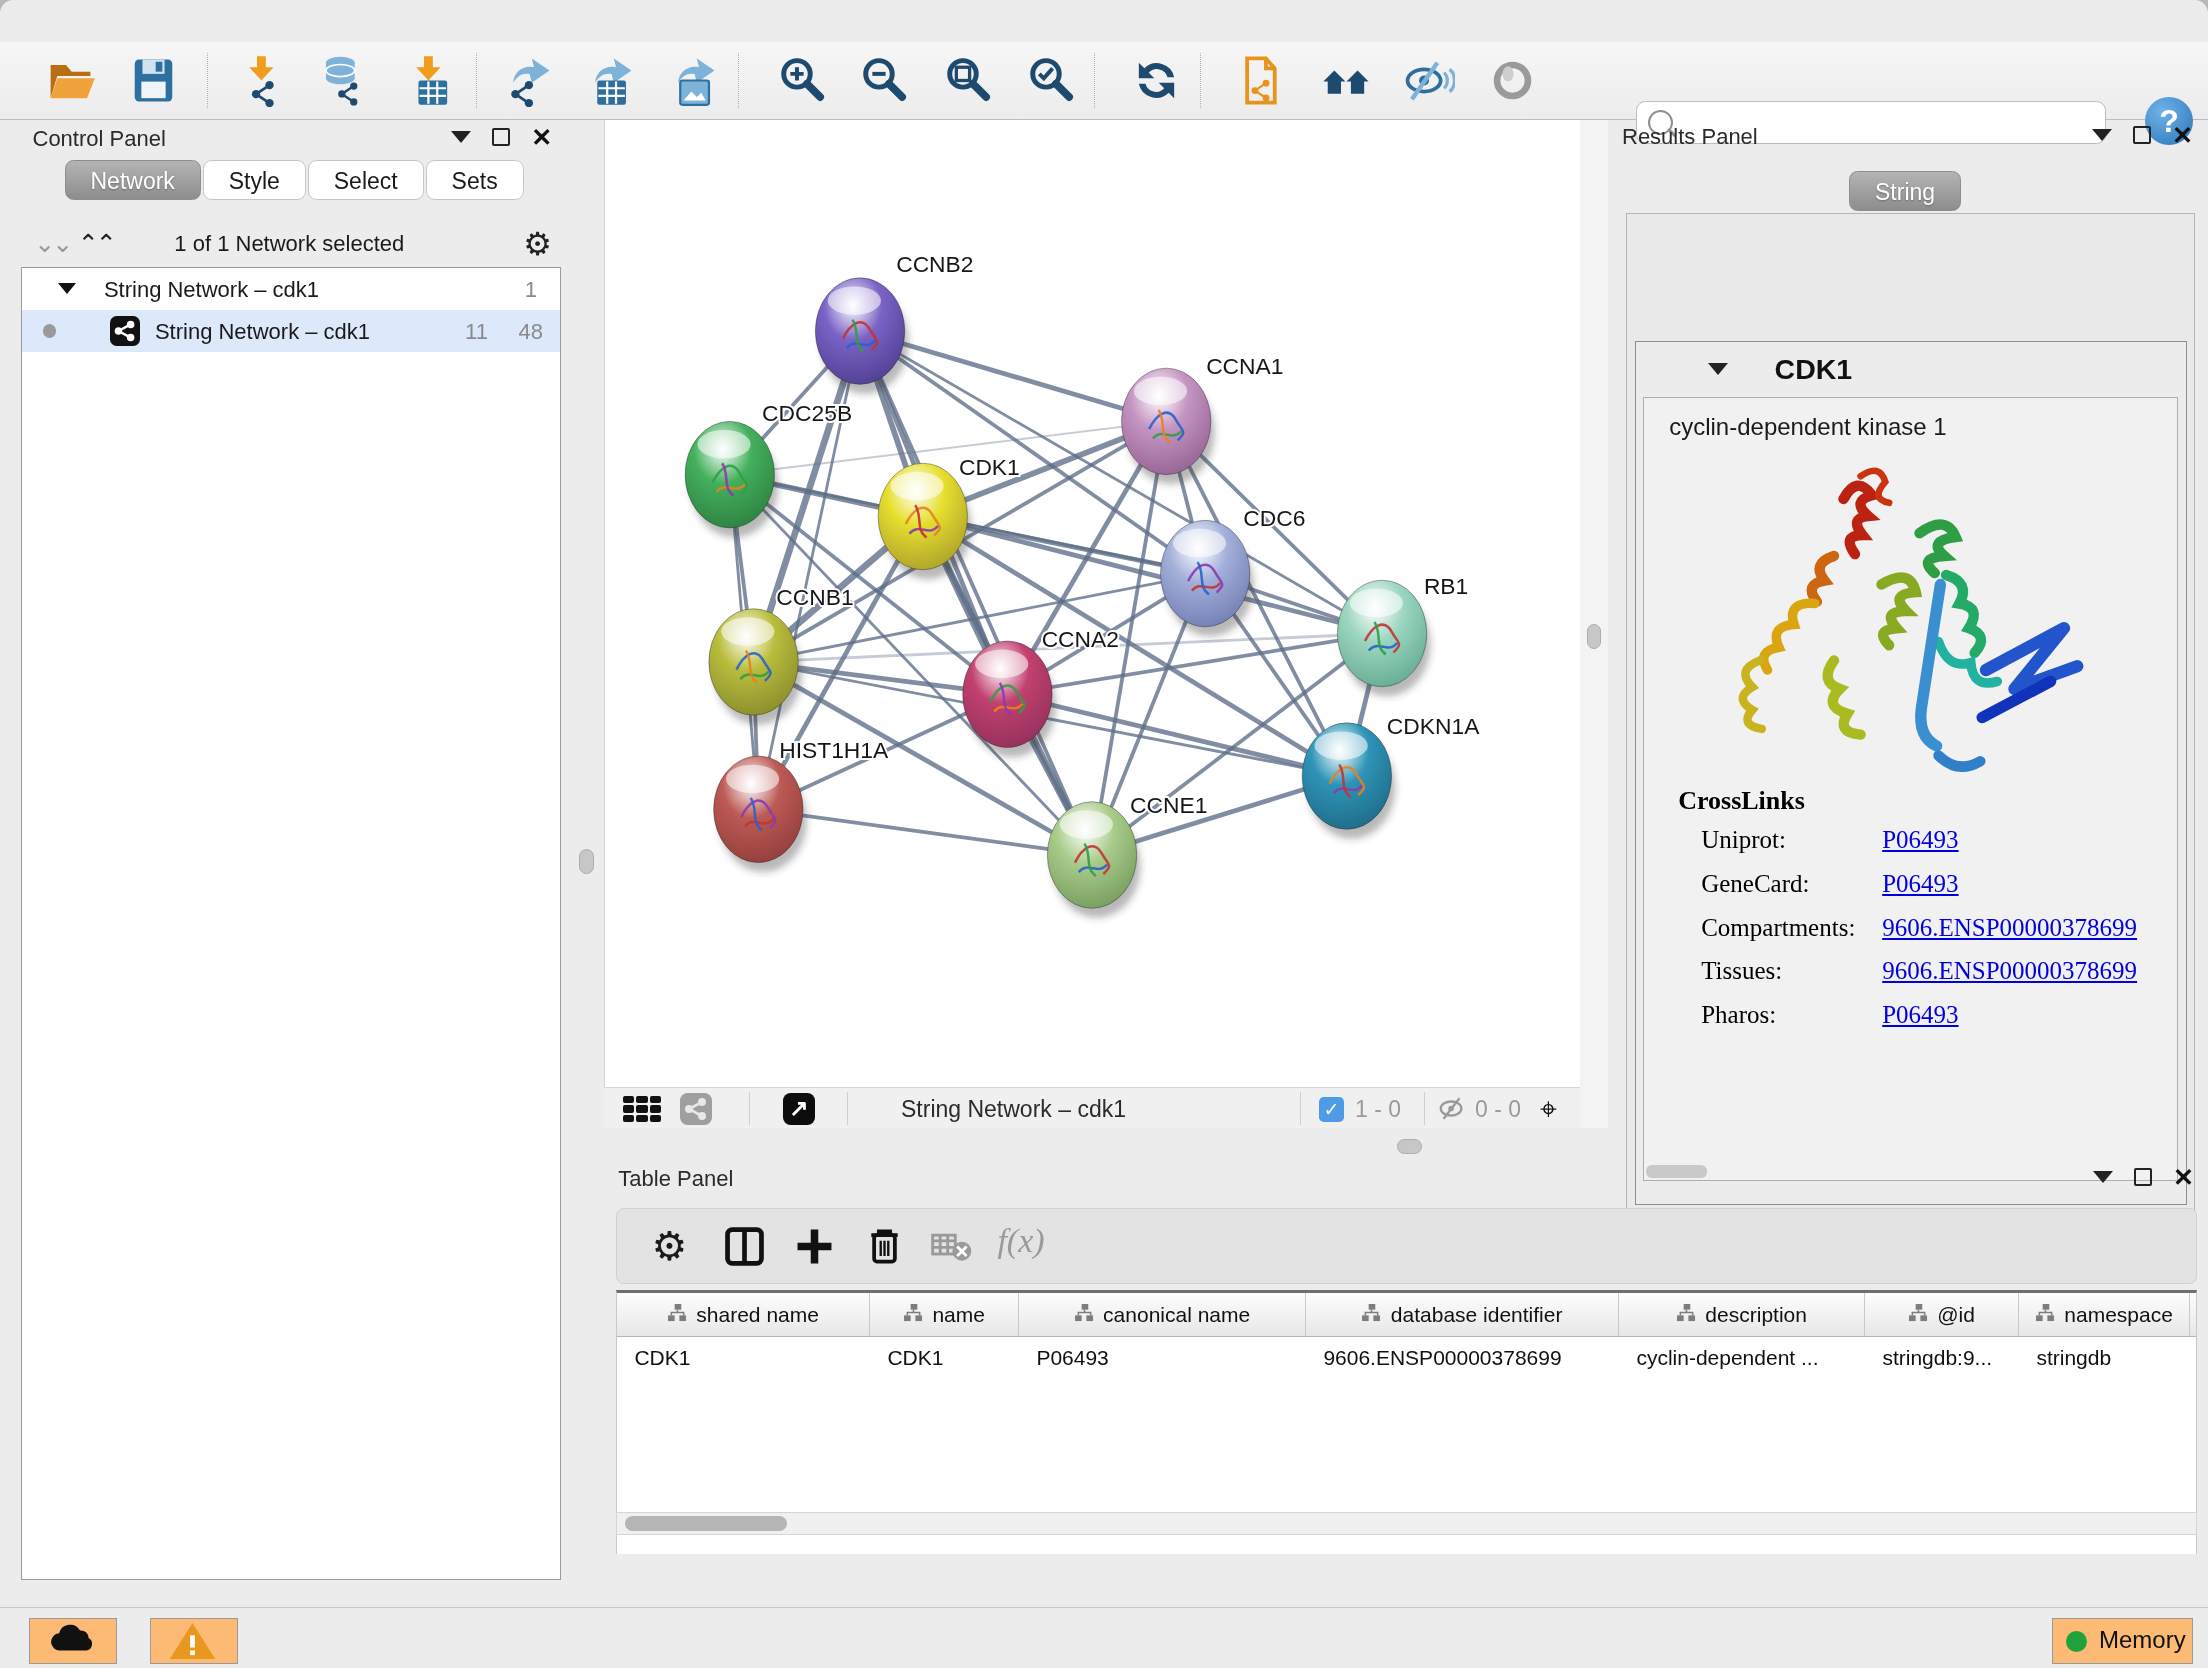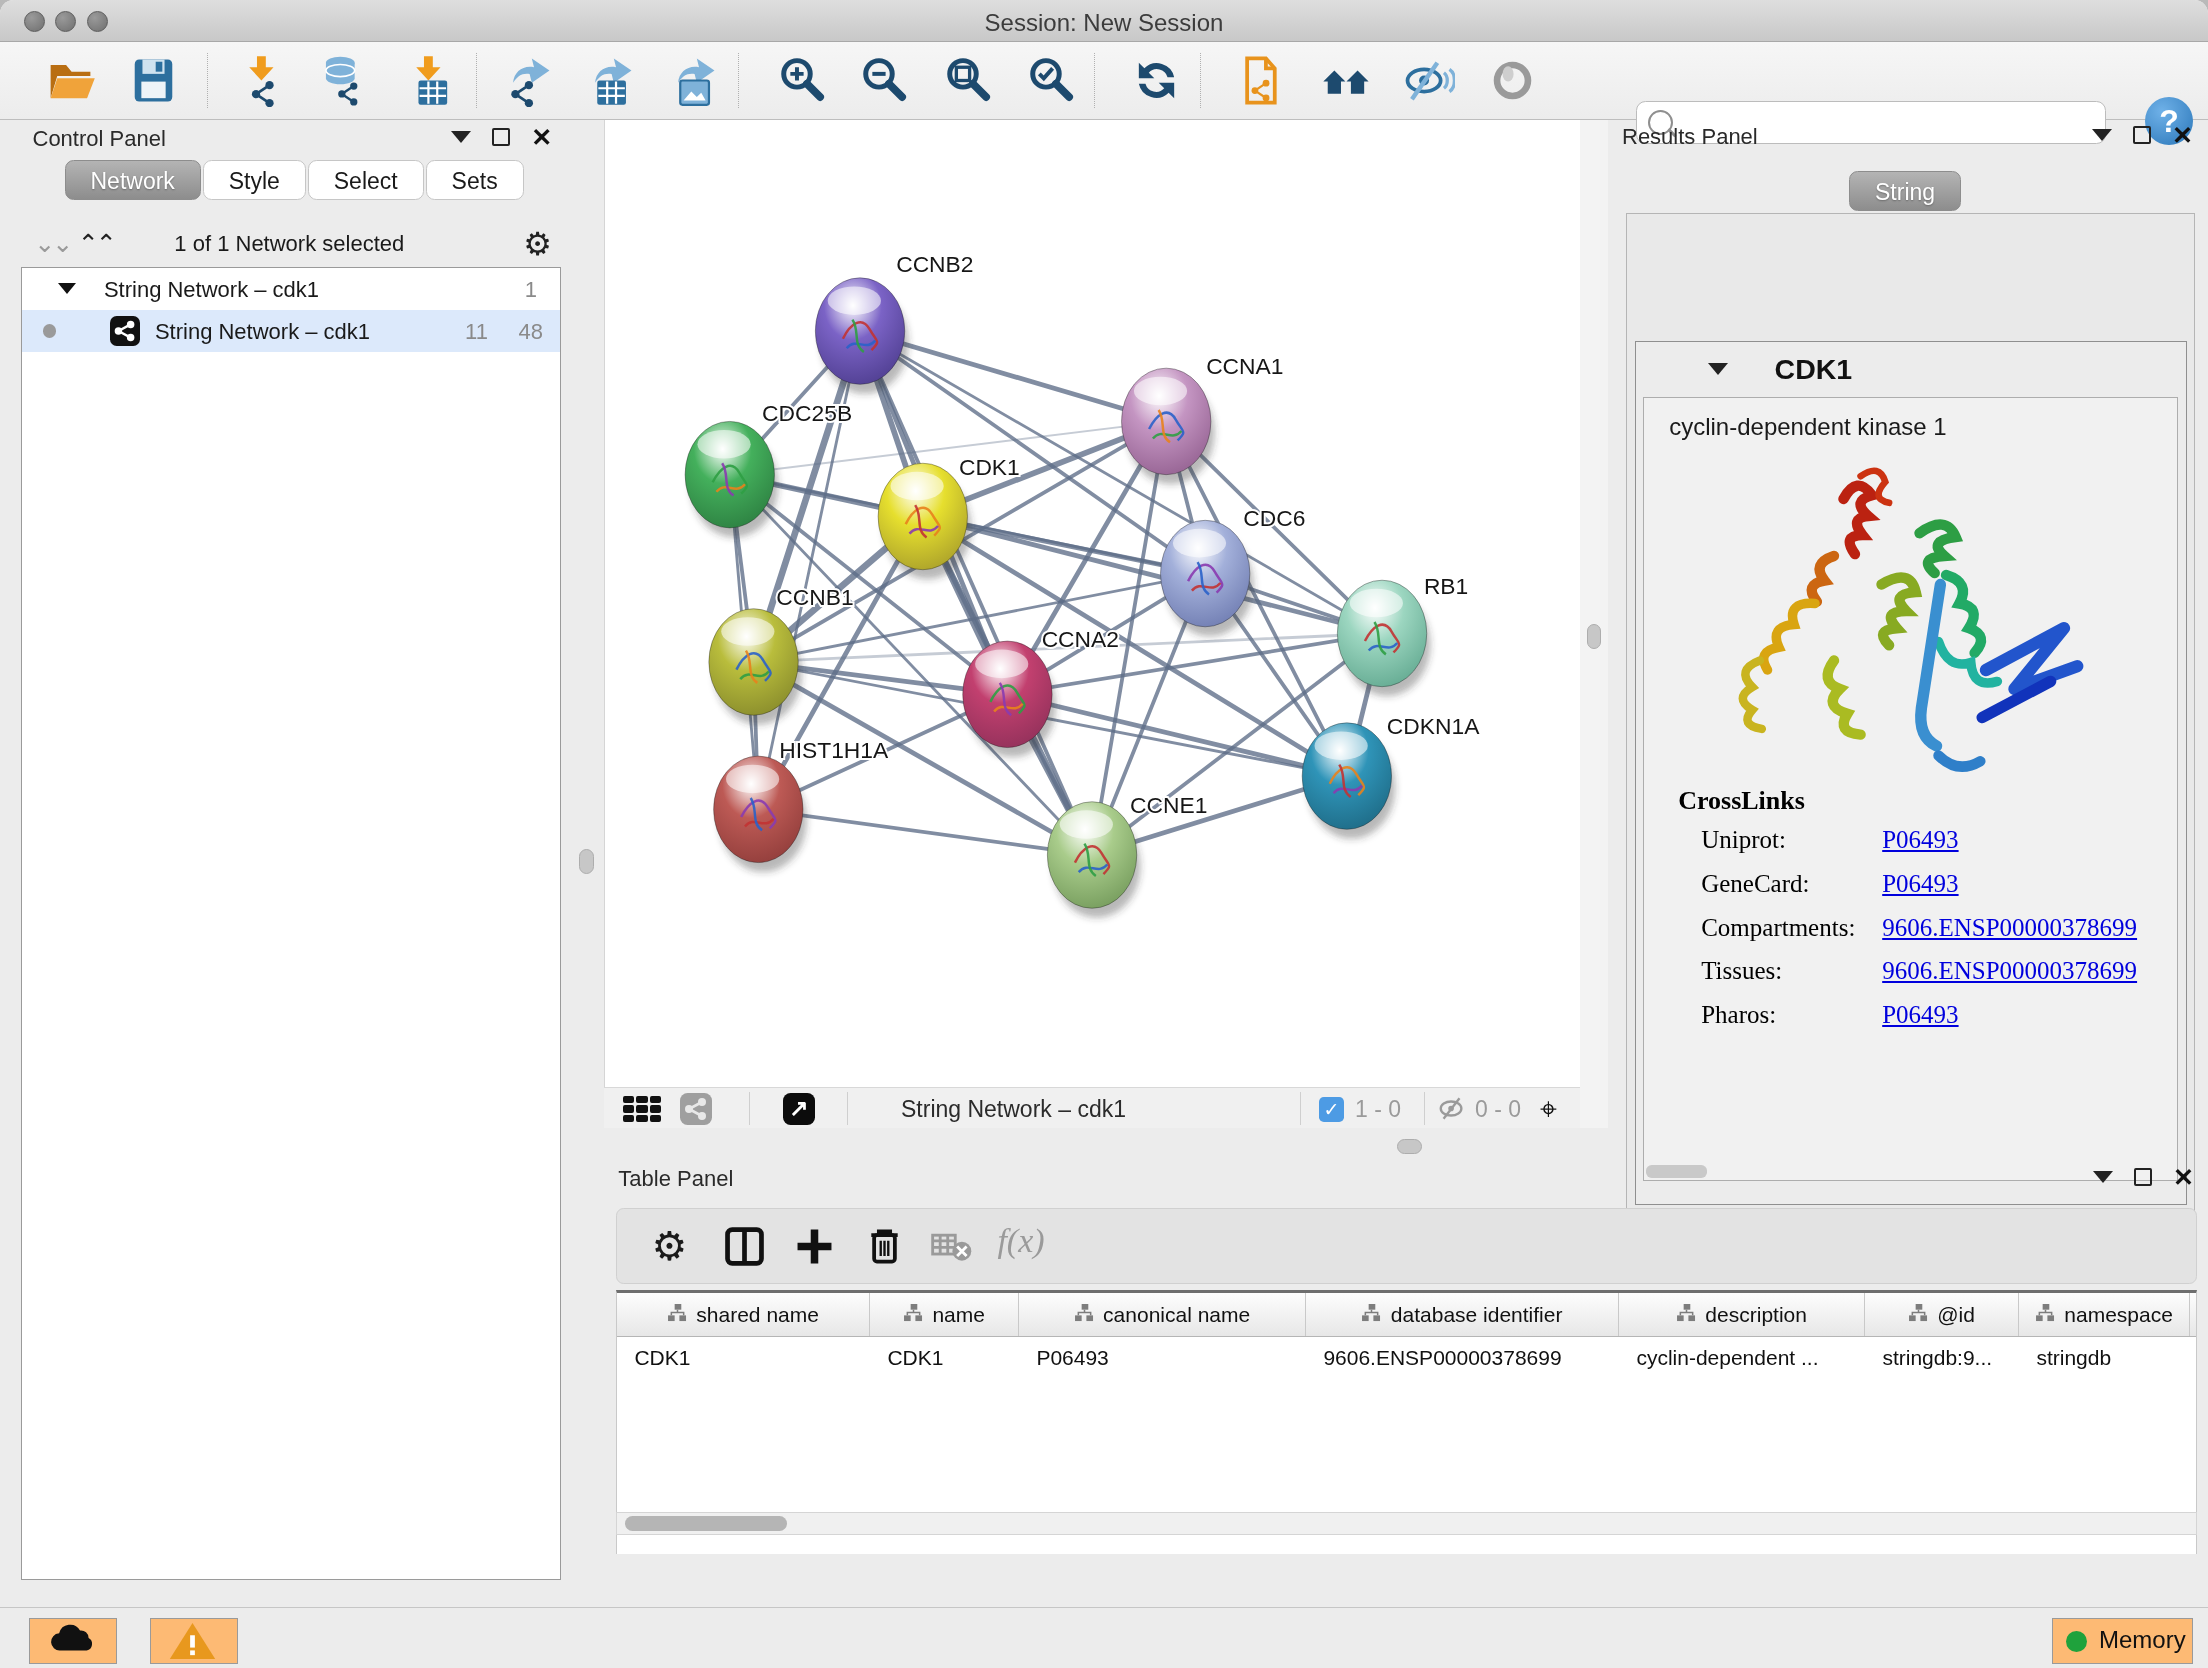--- a/index.html
+++ b/index.html
@@ -100,26 +100,20 @@
   .mem-label { position:absolute; left:46px; top:7.6px; font-size:24px; color:#111; }
   .mem-dot { position:absolute; left:13.3px; top:12.4px; width:21px; height:21px; border-radius:50%; }
 
   svg text { font-family:"Liberation Sans",sans-serif; }
 </style>
 </head>
 <body>
 
 <div id="window">
 
-  <div class="titlebar">
-    <span class="tl" style="left:24px"></span>
-    <span class="tl" style="left:55px"></span>
-    <span class="tl" style="left:87px"></span>
-    <div class="title-text">Session: New Session</div>
-  </div>
 
   <div class="toolbar">
     <div id="tb-icons">
         <span class="tb-icon" style="left: 44px;"><svg width="53" height="53" viewBox="0 0 48 48">
             <path d="M6 10h14l5 6h17v4H12L6 40z" fill="#b96e12"></path>
             <path d="M6 40l6-18h34l-7 18z" fill="#f0a33a"></path>
           </svg></span>
         <span class="tb-icon" style="left: 127px;"><svg width="53" height="53" viewBox="0 0 48 48">
             <rect x="7" y="5" width="34" height="38" rx="4" fill="#2d6f9e"></rect>
             <rect x="14" y="5" width="20" height="13" fill="#cfe2ef"></rect>

